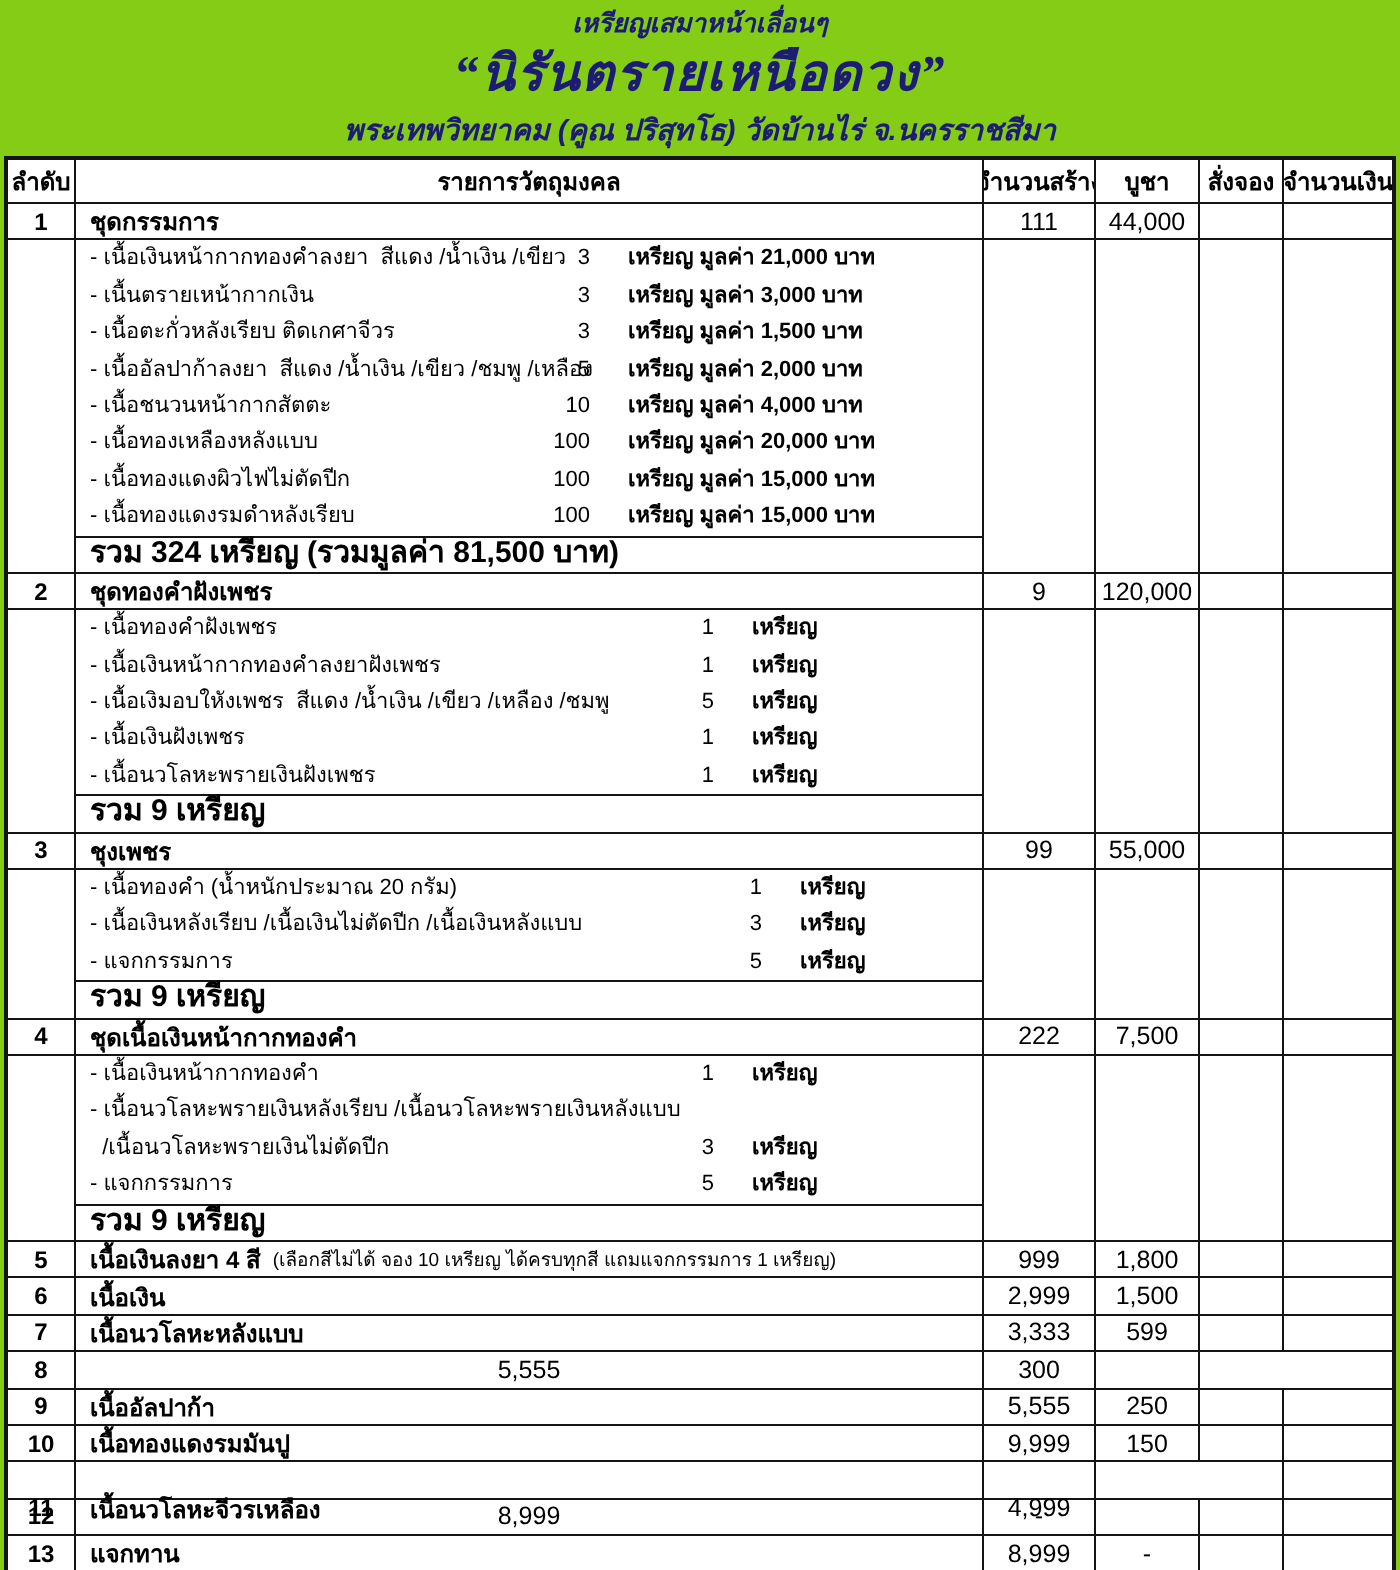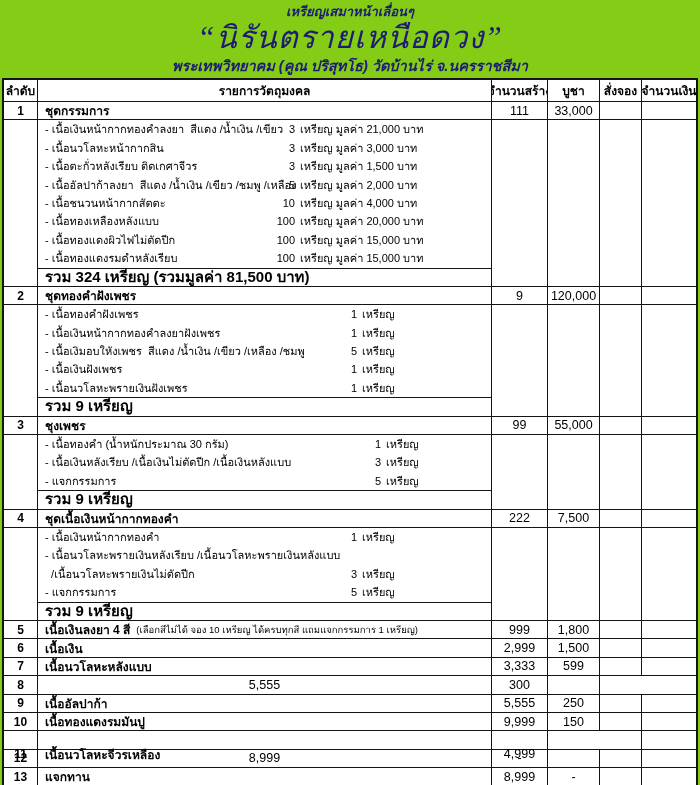--- a/index.html
+++ b/index.html
@@ -17,21 +17,21 @@
   }
   
   .doc-header { text-align: center; color: var(--navy); }
   .hdr-line1 {
     padding-top: 4px;
     font-size: 13px; font-weight: 700; font-style: italic;
     line-height: 16px;
   }
   .hdr-title {
     font-family: "Liberation Serif", serif;
-    font-size: 31px; font-weight: 400; font-style: italic;
+    font-size: 25px; font-weight: 700; font-style: italic;
     line-height: 36px; letter-spacing: 1px;
   }
   .hdr-subtitle {
     font-size: 14.5px; font-weight: 700; font-style: italic;
     line-height: 20px;
   }
   
   .tbl {
     margin: 2px 2px 0 2px;
     border: 2px solid var(--line);
@@ -59,21 +59,21 @@
   
   .details { display: block; padding: 0; }
   .dline {
     position: relative;
     height: var(--rh); line-height: var(--rh);
     padding-left: 7px;
     font-size: 11px; white-space: pre;
   }
   .dqty { position: absolute; top: 0; display: flex; }
   .qn { display: inline-block; width: 26px; text-align: right; }
-  .qu { margin-left: 5px; }
+  .qu { margin-left: 19px; font-weight: bold; }
   .group-1 .dqty { left: 231px; }
   .group-2 .dqty { left: 293px; }
   .group-3 .dqty { left: 317px; }
   .group-4 .dqty { left: 293px; }
   .gtotal {
     height: var(--rh); line-height: calc(var(--rh) - 1.5px);
     padding-left: 7px;
     border-top: 1.5px solid var(--line);
     font-size: 15px; font-weight: 700; white-space: nowrap;
   }
@@ -97,27 +97,27 @@
       <div class="cell c3 hcell">จำนวนสร้าง</div>
       <div class="cell c4 hcell">บูชา</div>
       <div class="cell c5 hcell">สั่งจอง</div>
       <div class="cell c6 hcell">จำนวนเงิน</div>
     </div>
     <div id="rows">
         <div class="grow group-1">
           <div class="cell c1 num nb">1</div>
           <div class="cell c2 gtitle nb">ชุดกรรมการ</div>
           <div class="cell c3 val nb">111</div>
-          <div class="cell c4 val nb">33,000</div>
+          <div class="cell c4 val nb">44,000</div>
           <div class="cell c5 nb"></div>
           <div class="cell c6 nb"></div>
           <div class="cell c1"></div>
           <div class="cell c2 details">
             <div class="dline"><div class="dname">- เนื้อเงินหน้ากากทองคำลงยา  สีแดง /น้ำเงิน /เขียว</div><div class="dqty"><div class="qn">3</div><div class="qu">เหรียญ มูลค่า 21,000 บาท</div></div></div>
-            <div class="dline"><div class="dname">- เนื้อนวโลหะหน้ากากสิน</div><div class="dqty"><div class="qn">3</div><div class="qu">เหรียญ มูลค่า 3,000 บาท</div></div></div>
+            <div class="dline"><div class="dname">- เนื้นตรายเหน้ากากเงิน</div><div class="dqty"><div class="qn">3</div><div class="qu">เหรียญ มูลค่า 3,000 บาท</div></div></div>
             <div class="dline"><div class="dname">- เนื้อตะกั่วหลังเรียบ ติดเกศาจีวร</div><div class="dqty"><div class="qn">3</div><div class="qu">เหรียญ มูลค่า 1,500 บาท</div></div></div>
             <div class="dline"><div class="dname">- เนื้ออัลปาก้าลงยา  สีแดง /น้ำเงิน /เขียว /ชมพู /เหลือง</div><div class="dqty"><div class="qn">5</div><div class="qu">เหรียญ มูลค่า 2,000 บาท</div></div></div>
             <div class="dline"><div class="dname">- เนื้อชนวนหน้ากากสัตตะ</div><div class="dqty"><div class="qn">10</div><div class="qu">เหรียญ มูลค่า 4,000 บาท</div></div></div>
             <div class="dline"><div class="dname">- เนื้อทองเหลืองหลังแบบ</div><div class="dqty"><div class="qn">100</div><div class="qu">เหรียญ มูลค่า 20,000 บาท</div></div></div>
             <div class="dline"><div class="dname">- เนื้อทองแดงผิวไฟไม่ตัดปีก</div><div class="dqty"><div class="qn">100</div><div class="qu">เหรียญ มูลค่า 15,000 บาท</div></div></div>
             <div class="dline"><div class="dname">- เนื้อทองแดงรมดำหลังเรียบ</div><div class="dqty"><div class="qn">100</div><div class="qu">เหรียญ มูลค่า 15,000 บาท</div></div></div>
             <div class="gtotal">รวม 324 เหรียญ (รวมมูลค่า 81,500 บาท)</div>
           </div>
           <div class="cell c3"></div>
           <div class="cell c4"></div>
@@ -147,21 +147,21 @@
         </div>
         <div class="grow group-3">
           <div class="cell c1 num nb">3</div>
           <div class="cell c2 gtitle nb">ชุงเพชร</div>
           <div class="cell c3 val nb">99</div>
           <div class="cell c4 val nb">55,000</div>
           <div class="cell c5 nb"></div>
           <div class="cell c6 nb"></div>
           <div class="cell c1"></div>
           <div class="cell c2 details">
-            <div class="dline"><div class="dname">- เนื้อทองคำ (น้ำหนักประมาณ 30 กรัม)</div><div class="dqty"><div class="qn">1</div><div class="qu">เหรียญ</div></div></div>
+            <div class="dline"><div class="dname">- เนื้อทองคำ (น้ำหนักประมาณ 20 กรัม)</div><div class="dqty"><div class="qn">1</div><div class="qu">เหรียญ</div></div></div>
             <div class="dline"><div class="dname">- เนื้อเงินหลังเรียบ /เนื้อเงินไม่ตัดปีก /เนื้อเงินหลังแบบ</div><div class="dqty"><div class="qn">3</div><div class="qu">เหรียญ</div></div></div>
             <div class="dline"><div class="dname">- แจกกรรมการ</div><div class="dqty"><div class="qn">5</div><div class="qu">เหรียญ</div></div></div>
             <div class="gtotal">รวม 9 เหรียญ</div>
           </div>
           <div class="cell c3"></div>
           <div class="cell c4"></div>
           <div class="cell c5"></div>
           <div class="cell c6"></div>
         </div>
         <div class="grow group-4">

